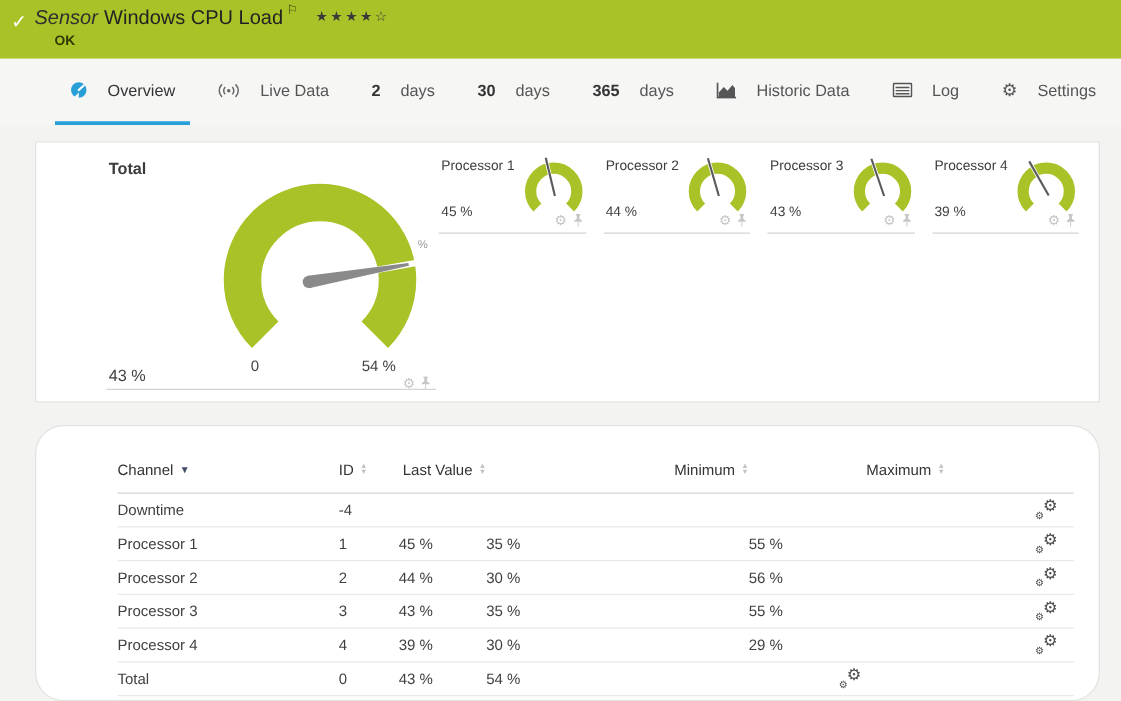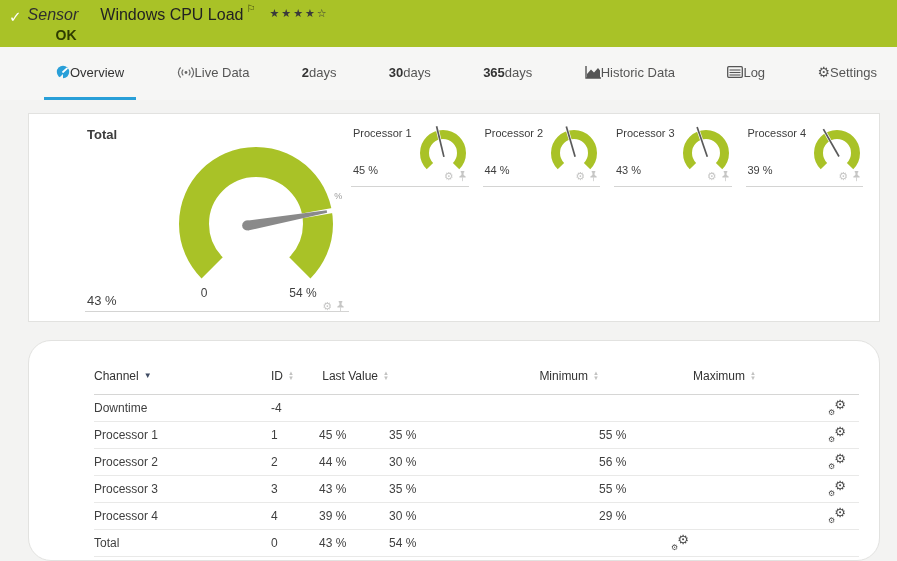--- a/index.html
+++ b/index.html
@@ -8,32 +8,32 @@
     font-family:"Liberation Sans","DejaVu Sans",sans-serif;
     background:#f3f3f2; color:#333; position:relative;
   }
   
   .topbar{
     position:absolute; top:0; left:0; right:0; height:47px;
     background:#a9c227; display:flex; align-items:flex-start; padding:6px 0 0 9px;
   }
   .check{ color:#fff; font-size:15px; font-weight:bold; margin:2px 6px 0 0; }
   .titleline{ font-size:16px; color:#222; display:flex; align-items:flex-start; }
-  .kind{ font-style:italic; color:#2e2e2e; margin-right:22px; }
+  .kind{ font-style:italic; color:#2e2e2e; margin-right:5px; }
   .flag{ font-size:10px; color:#38400e; margin-left:3px; position:relative; top:-3px; cursor:pointer;}
   .stars{ font-size:11px; color:#3a3a3a; letter-spacing:2px; margin-left:14px; position:relative; top:1px; cursor:pointer;}
-  .status{ font-size:14px; font-weight:bold; color:#2e3b00; margin-left:28px; margin-top:3px; }
+  .status{ font-size:11px; font-weight:bold; color:#2e3b00; margin-left:16px; margin-top:3px; }
   
   .tabs{
     position:absolute; top:47px; left:0; right:0; height:53px;
     display:flex; justify-content:space-between; padding:0 8px 0 44px;
     background:#f6f6f5;
   }
   .tab{
-    display:flex; align-items:center; gap:0; height:100%;
+    display:flex; align-items:center; gap:16px; height:100%;
     font-size:13px; color:#555; padding:0 12px; cursor:pointer;
     border-bottom:3px solid transparent;
   }
   .tab.active{ color:#333; border-bottom-color:#299fd8; }
   .tab .num{ font-weight:bold; color:#333; }
   .tab .icon{ display:inline-flex; }
   .gearglyph{ font-size:14px; color:#555; }
   
   .panel{ position:absolute; left:28px; width:852px; background:#fff; border:1px solid #e2e2e0;padding-left:40px; }
   .panel-gauges{ top:113px; height:209px; display:flex; }

